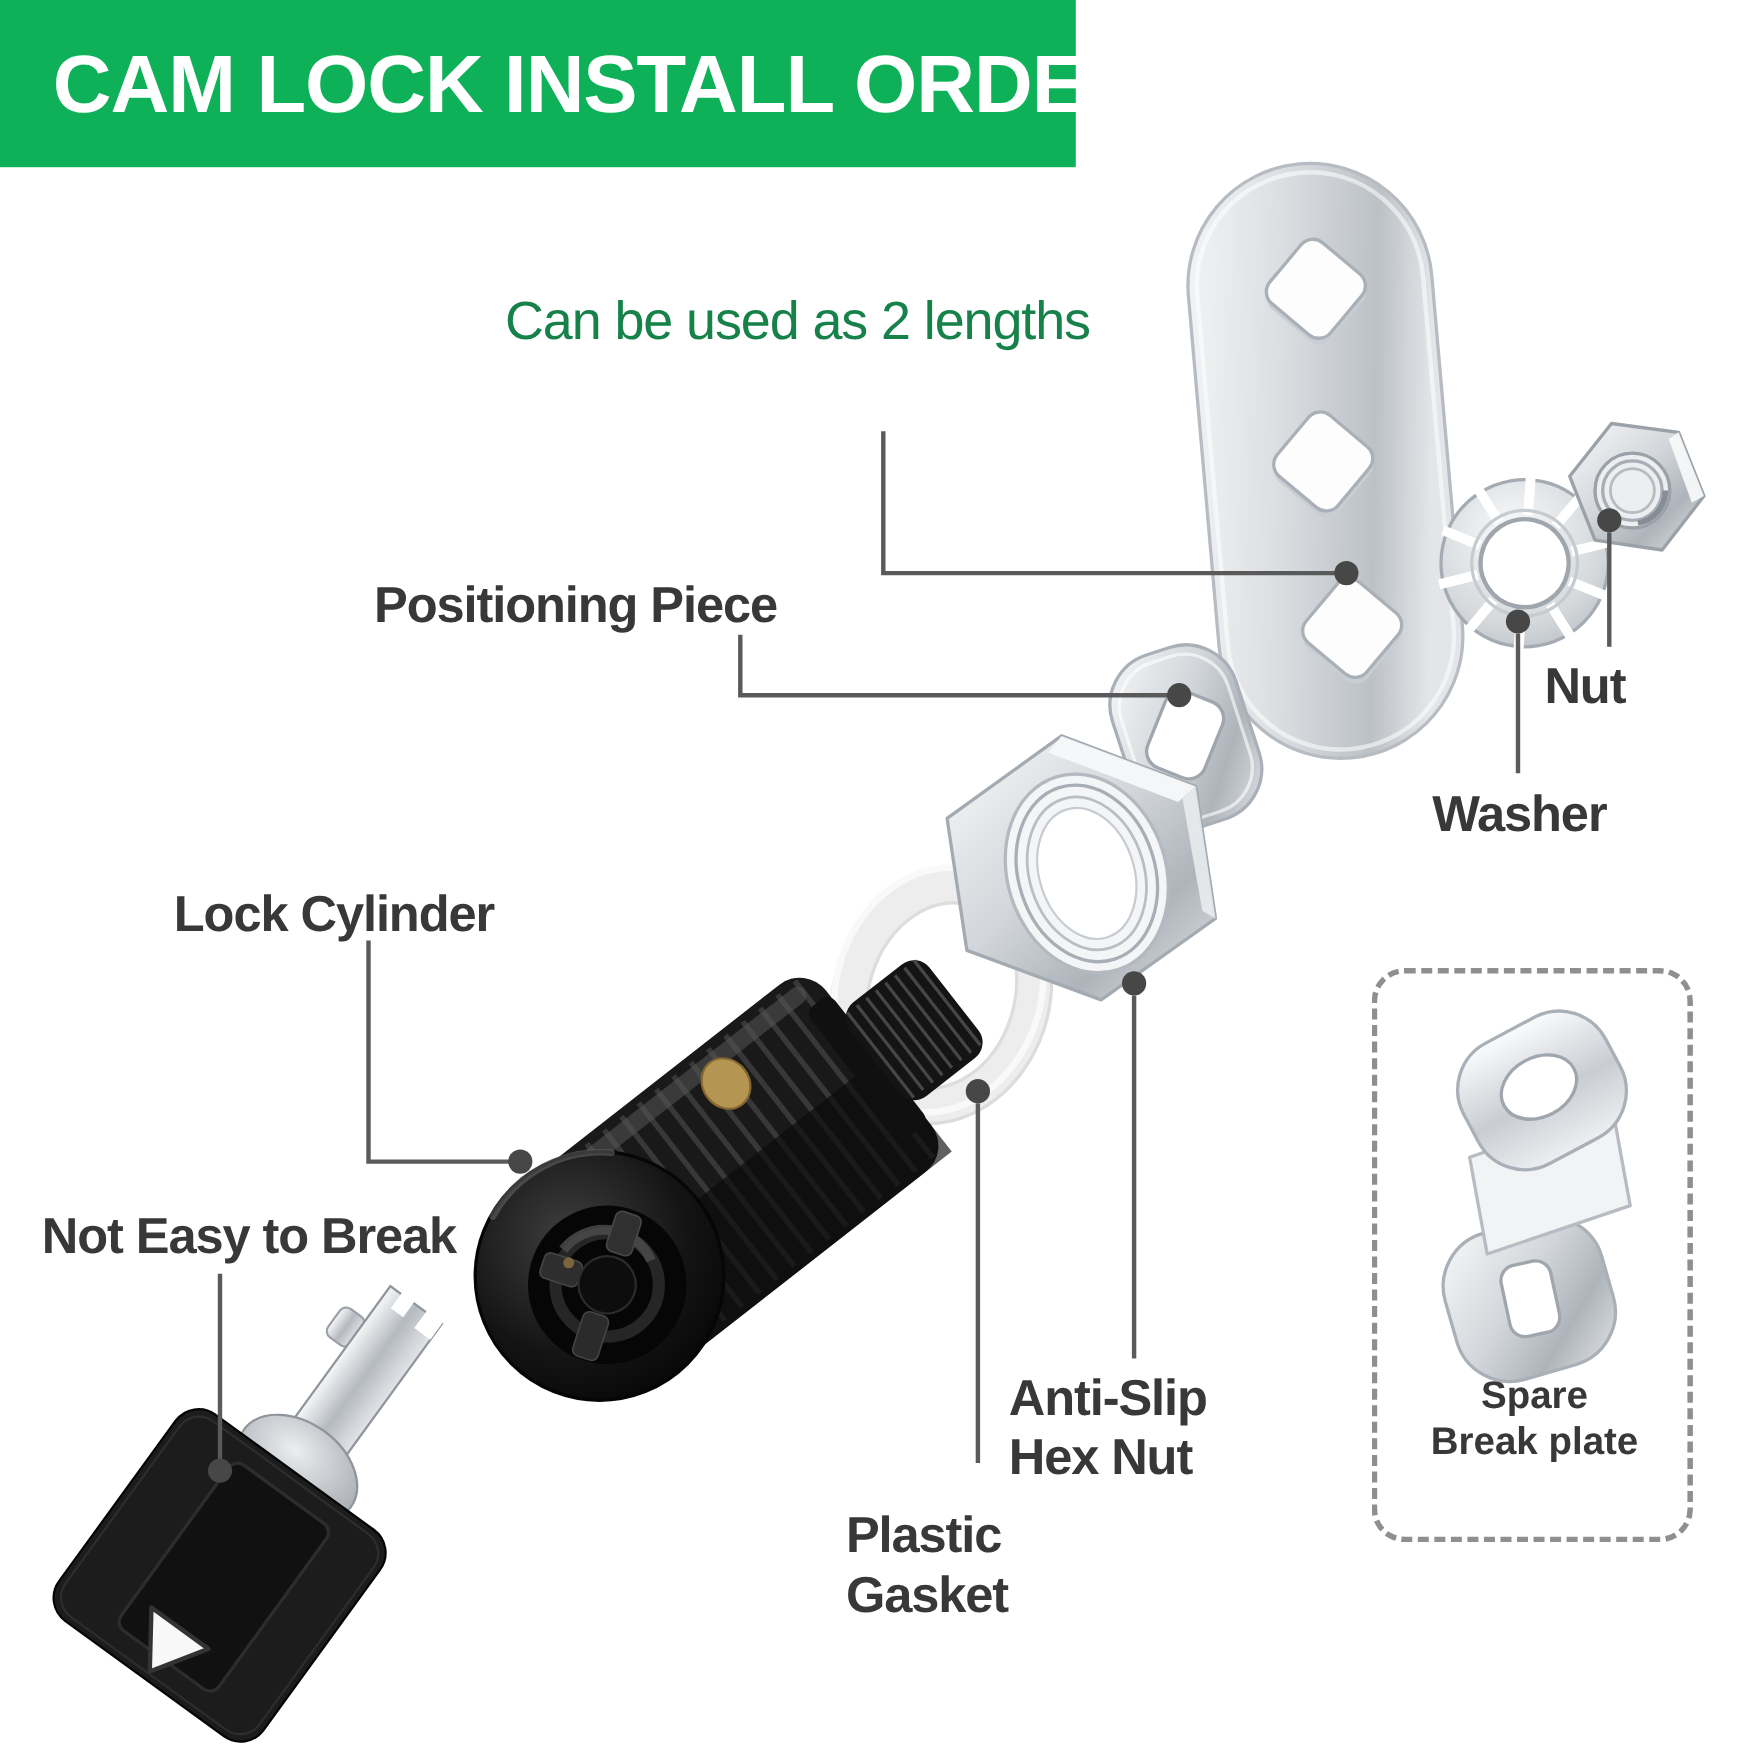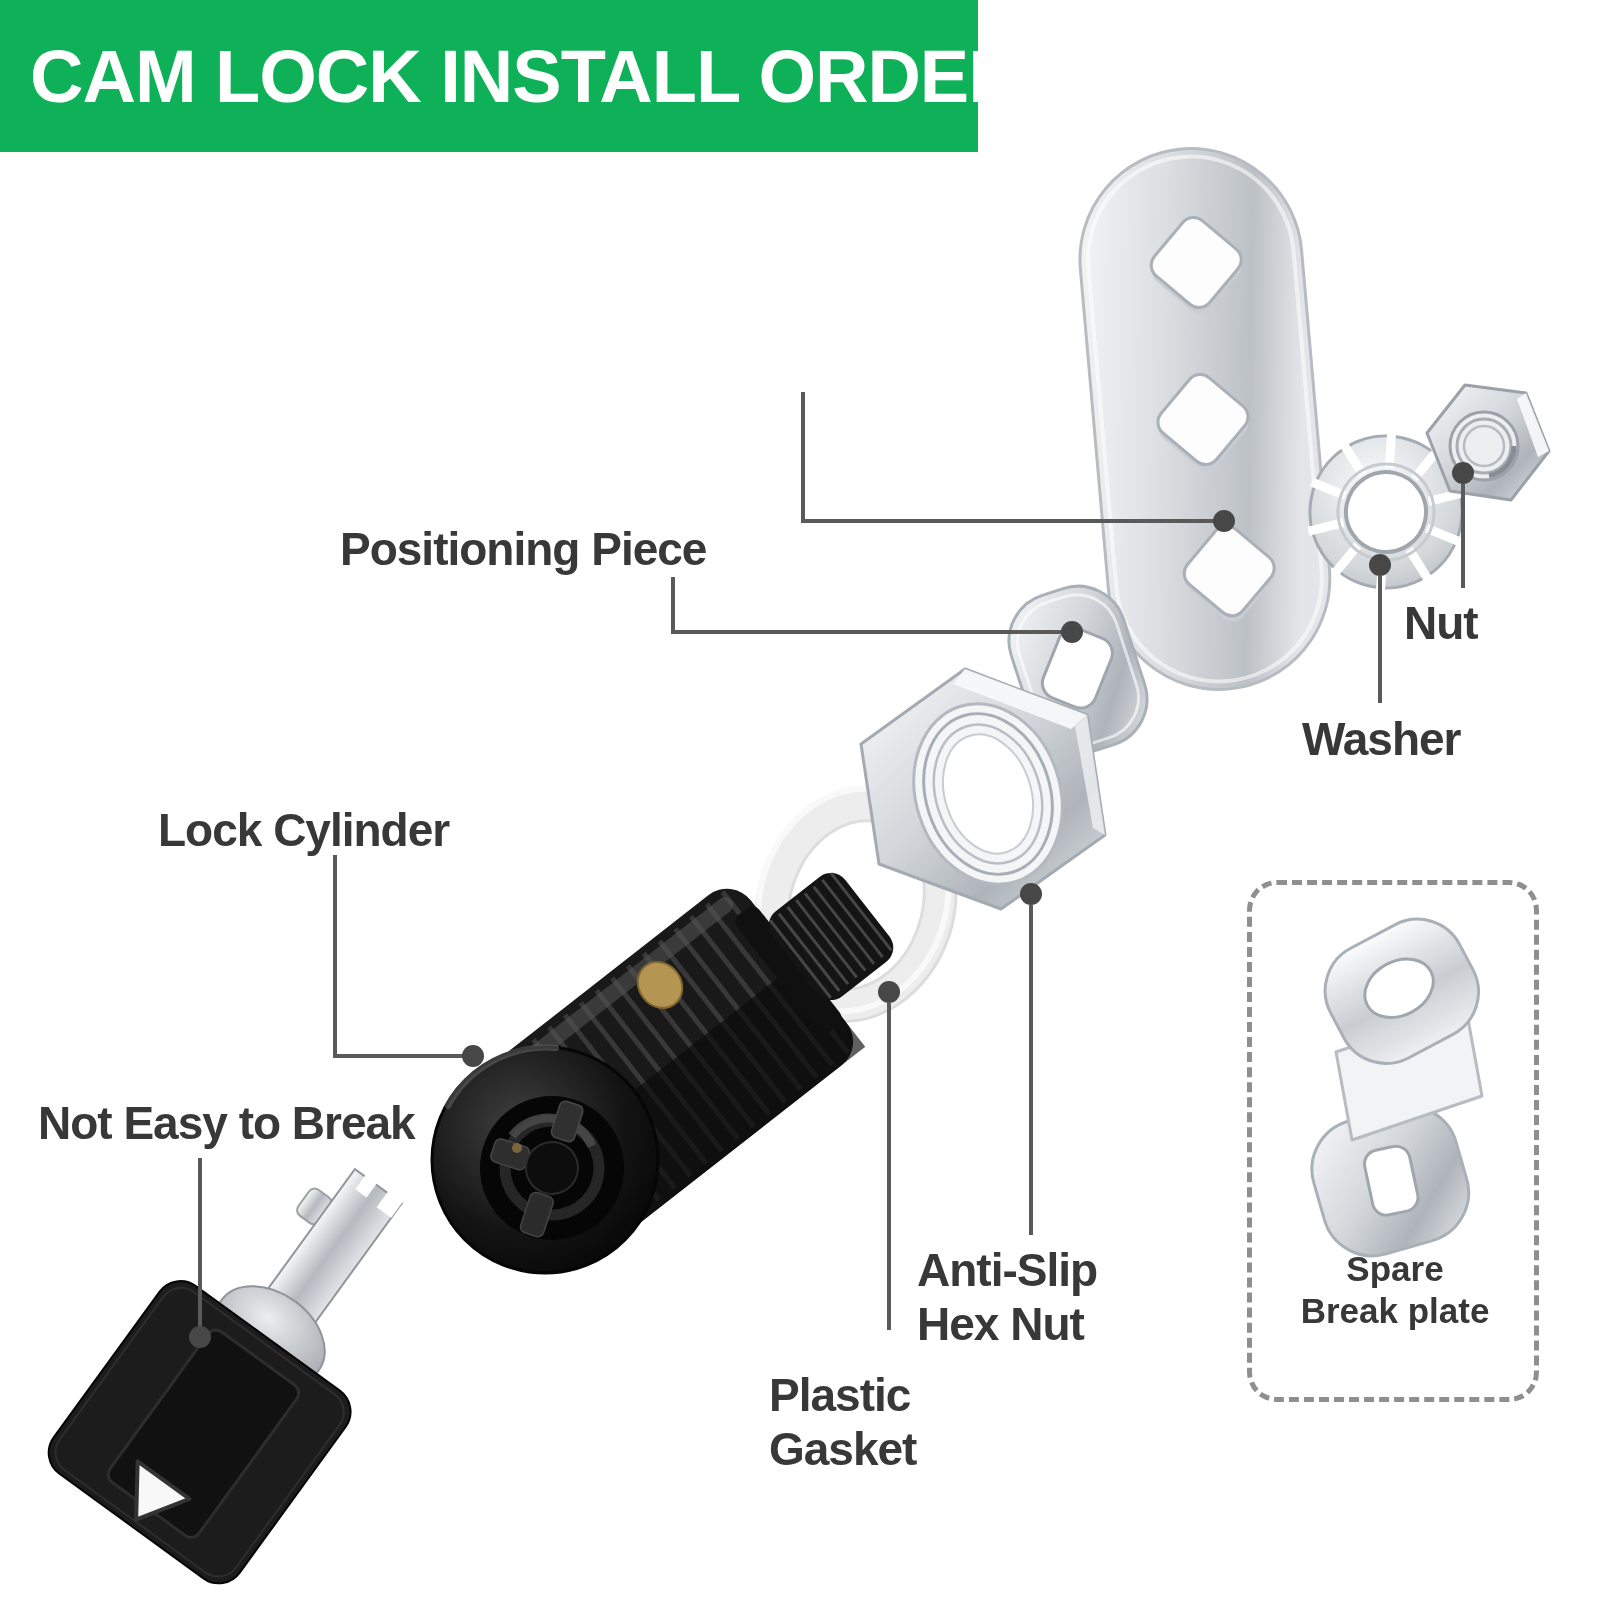--- a/index.html
+++ b/index.html
@@ -6,21 +6,21 @@
   .canvas{
     position:relative;width:1600px;height:1600px;background:#ffffff;overflow:hidden;
     font-family:"Liberation Sans", sans-serif;
   }
   .canvas svg{position:absolute;left:0;top:0;}
   .banner{
     position:absolute;left:0;top:0;width:978px;height:152px;background:#0fb158;
     display:flex;align-items:center;
   }
   .banner span{
-    color:#ffffff;font-weight:bold;font-size:74px;letter-spacing:-1px;padding-left:30px;white-space:nowrap;
+    color:#ffffff;font-weight:bold;font-size:74px;letter-spacing:-1px;padding-left:48px;white-space:nowrap;
   }
   .heading{position:absolute;left:350px;top:256px;width:750px;text-align:center;color:#17814a;}
   .heading .h1{font-size:52px;font-weight:bold;letter-spacing:-1px;}
   .heading .h2{font-size:49px;font-weight:400;margin-top:8px;letter-spacing:-1px;}
   .plabel{position:absolute;color:#383838;font-weight:bold;font-size:46px;letter-spacing:-1px;white-space:nowrap;}
   .center{text-align:left;}
   .two-line{line-height:1.18;}
   .spare-box{
     position:absolute;left:1247px;top:880px;width:292px;height:522px;
     border:5px dashed #8f8f8f;border-radius:30px;box-sizing:border-box;
@@ -216,20 +216,21 @@
       <circle cx="1031" cy="894" r="11"></circle>
       <circle cx="889" cy="992" r="11"></circle>
     </g>
   </svg>
 
   <div class="banner">
     <span>CAM LOCK INSTALL ORDER</span>
   </div>
 
   <div class="heading">
+    <div class="h2">Can be used as 2 lengths</div>
   </div>
 
   <div class="plabel" style="left:340px;top:522px;">Positioning Piece</div>
 
   <div class="plabel center" style="left:1404px;top:596px;width:160px;">Nut</div>
 
   <div class="plabel center" style="left:1302px;top:712px;width:160px;">Washer</div>
 
   <div class="plabel" style="left:158px;top:778px;margin-top:25px;">Lock Cylinder</div>
 

